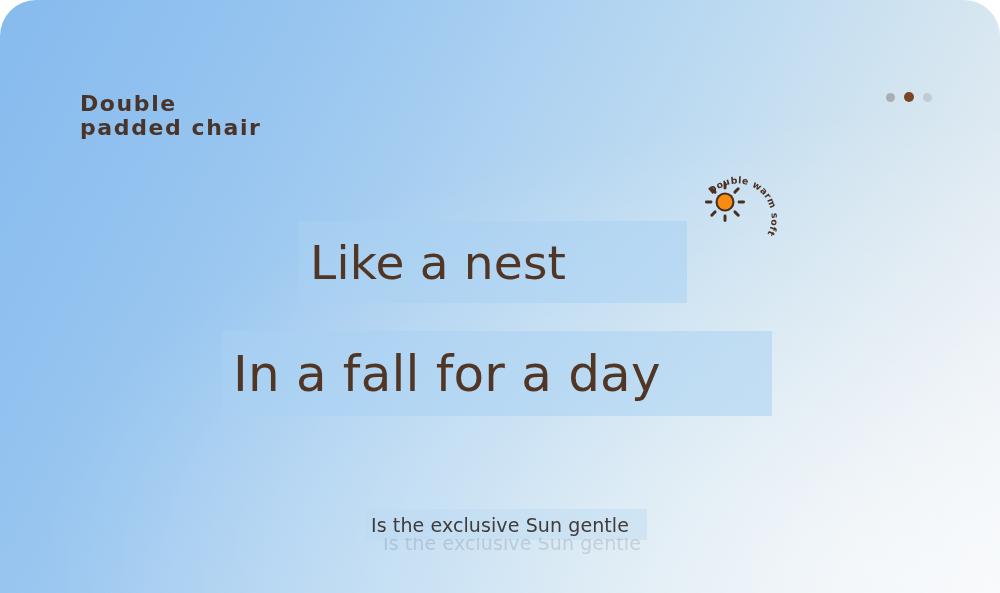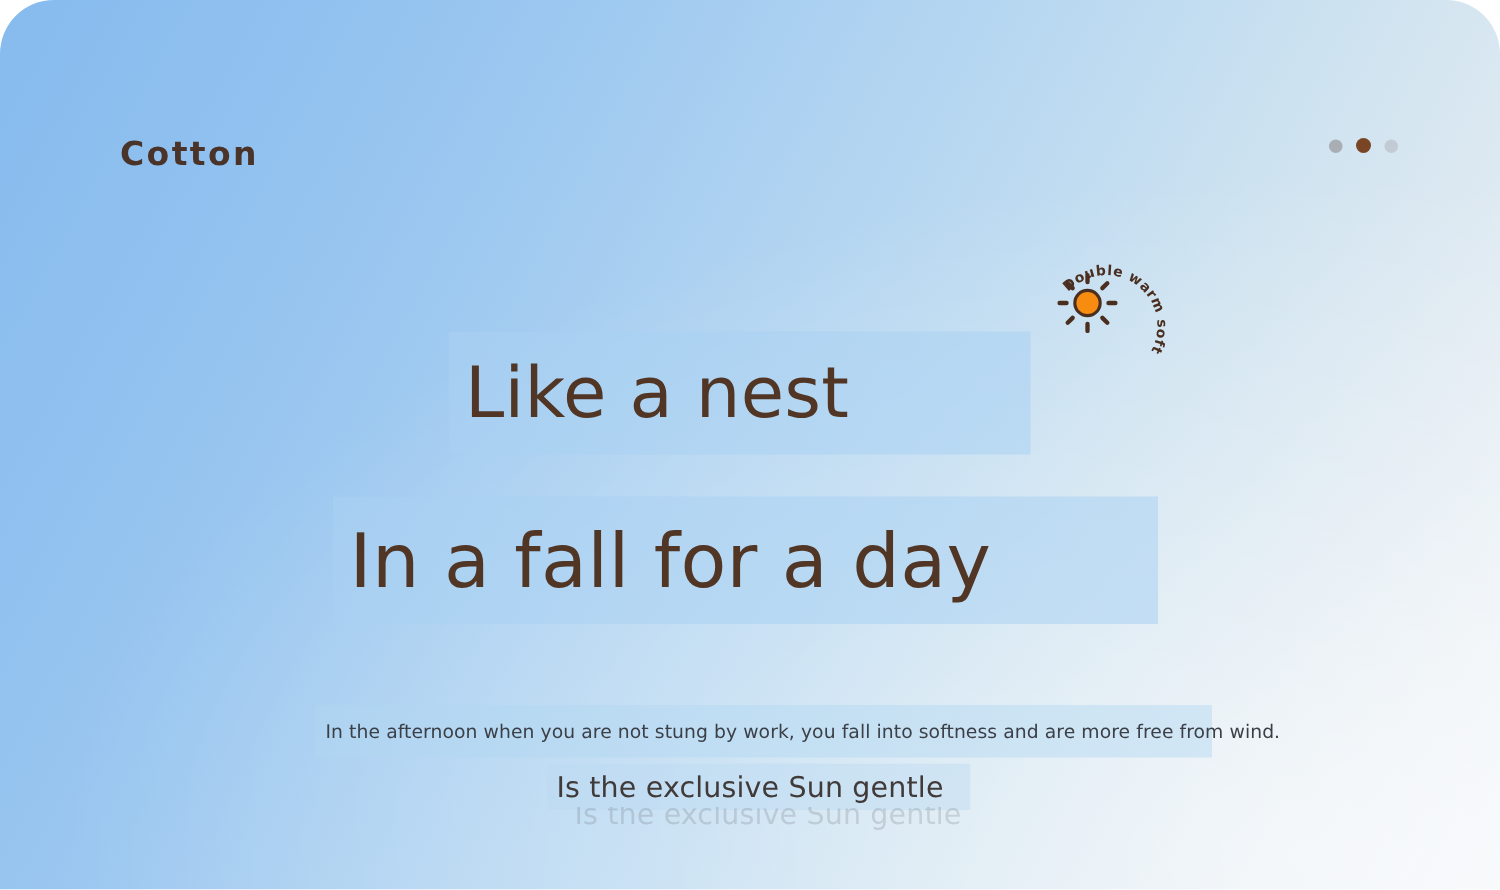--- a/index.html
+++ b/index.html
@@ -182,21 +182,22 @@
   }
 </style>
 </head>
 <body>
 
 <div class="banner-root">
 
   <div class="hero-card">
 
     <div class="brand-title">
-      <span class="brand-line">Cotton</span>
+      <span class="brand-line">Double</span>
+      <span class="brand-line">padded chair</span>
     </div>
 
     <div class="pagination-dots">
       <span class="dot"></span>
       <span class="dot dot-active"></span>
       <span class="dot dot-dim"></span>
     </div>
 
     <div class="sun-badge">
       <svg viewBox="0 0 82 82" xmlns="http://www.w3.org/2000/svg" aria-hidden="true">
@@ -224,21 +225,20 @@
         </text>
       </svg>
     </div>
 
     <div class="copy-stack">
 
       <div class="hl-box headline-1">Like a nest</div>
 
       <div class="hl-box headline-2">In a fall for a day</div>
 
-      <div class="hl-box subcopy-box">In the afternoon when you are not stung by work, you fall into softness and are more free from wind.</div>
 
       <div class="tagline-wrap">
         <div class="tagline-box">Is the exclusive Sun gentle</div>
         <div class="tagline-ghost">Is the exclusive Sun gentle</div>
       </div>
 
     </div>
 
   </div>
 </div>

